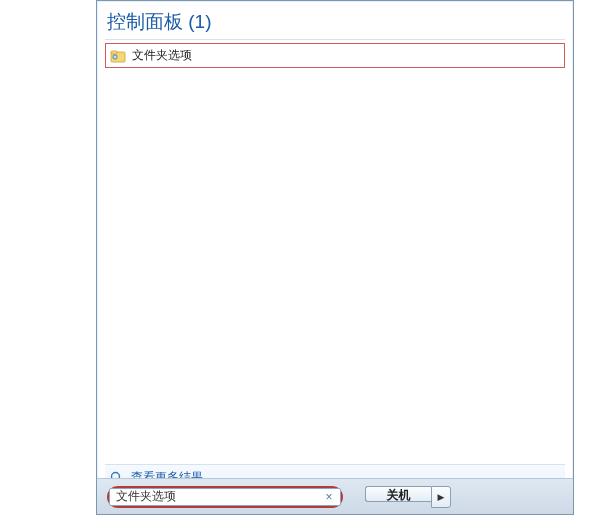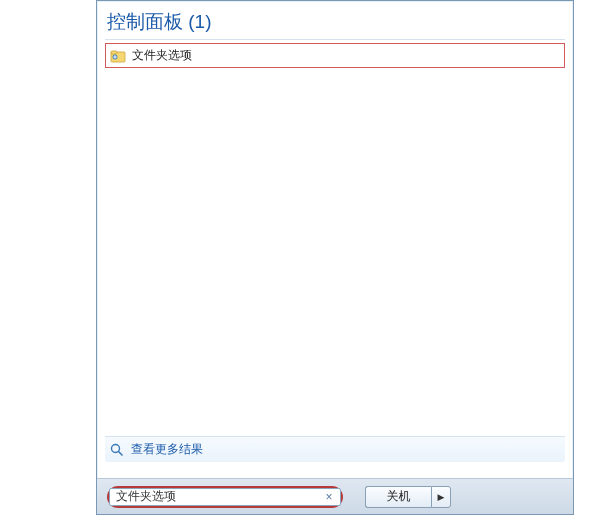--- a/index.html
+++ b/index.html
@@ -49,21 +49,21 @@
     flex: 0 0 16px;
   }
   .result-label {
     color: #222;
     font-size: 12px;
   }
   .more-results {
     position: absolute;
     left: 8px;
     right: 8px;
-    bottom: 52px;
+    bottom: 24px;
     display: flex;
     align-items: center;
     gap: 6px;
     padding: 4px 4px;
     border-top: 1px solid #d6e3ef;
     color: #1b5aa9;
     cursor: pointer;
     background: linear-gradient(#f5faff,#eaf3fb);
     border-bottom-left-radius: 3px;
     border-bottom-right-radius: 3px;
@@ -127,30 +127,31 @@
     color: #5a7aa0;
     font-size: 12px;
     cursor: pointer;
   }
   .shutdown-group {
     display: flex;
     height: 22px;
   }
   .shutdown-btn {
     width: 66px;
-    height: 22px;
+    height: 16px;
     background: linear-gradient(#fbfdff,#e3ecf5);
     border: 1px solid #8aa0b6;
     border-right: none;
     border-top-left-radius: 3px;
     border-bottom-left-radius: 3px;
     font-size: 12px;
     font-family: inherit;
     cursor: pointer;
     color: #222;
+    font-weight: bold;
   }
   .shutdown-arrow {
     width: 20px;
     height: 22px;
     background: linear-gradient(#fbfdff,#e3ecf5);
     border: 1px solid #8aa0b6;
     border-top-right-radius: 3px;
     border-bottom-right-radius: 3px;
     display: flex;
     align-items: center;

